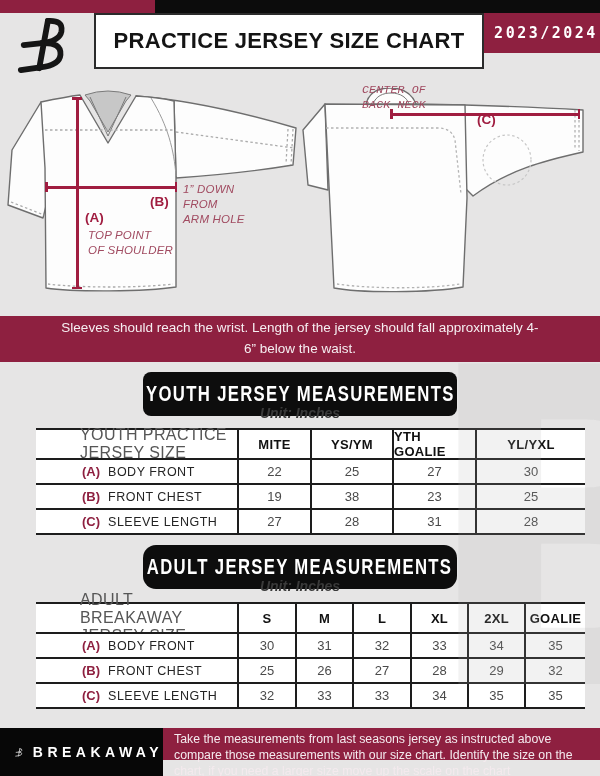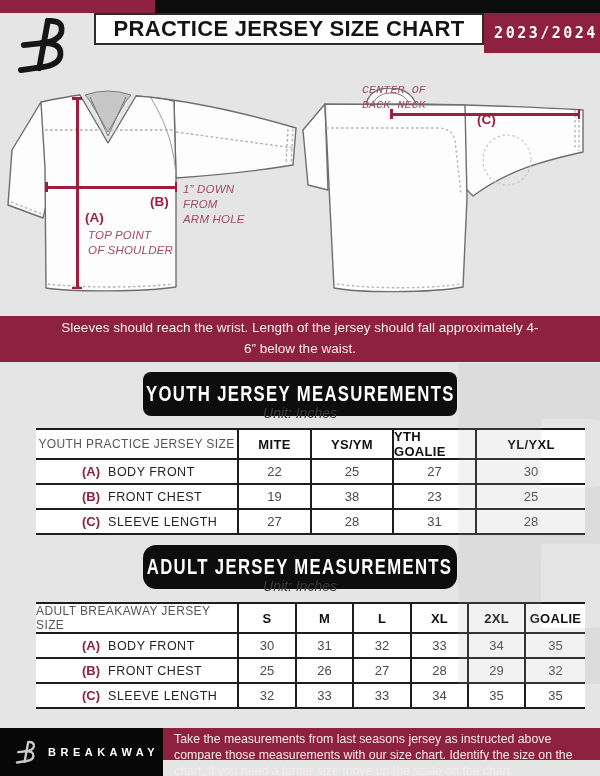--- a/index.html
+++ b/index.html
@@ -7,21 +7,21 @@
     position:relative;width:600px;height:776px;margin:0 auto;
     background:#e6e5e5;overflow:hidden;
     font-family:"Liberation Sans",sans-serif;color:#1a1a1a;
   }
   
   .top-strip{position:absolute;top:0;left:0;width:600px;height:13px;display:flex;}
   .top-strip .m{width:155px;height:100%;background:var(--maroon);}
   .top-strip .b{flex:1;height:100%;background:#0c0c0c;}
   .header-logo{position:absolute;left:16px;top:15px;width:58px;height:62px;color:#151515;}
   .title-box{
-    position:absolute;left:94px;top:13px;width:390px;height:32px;box-sizing:border-box;
+    position:absolute;left:94px;top:13px;width:390px;height:56px;box-sizing:border-box;
     background:#ffffff;border:2px solid #2b2b2b;display:flex;align-items:center;justify-content:center;
     font-size:22px;font-weight:bold;letter-spacing:.3px;color:#141414;white-space:nowrap;
   }
   .year-box{
     position:absolute;left:484px;top:13px;width:124px;height:40px;background:var(--maroon);
     display:flex;align-items:center;justify-content:center;color:#fff;
     font-family:"DejaVu Sans Mono",monospace;font-weight:bold;font-size:15px;letter-spacing:2.5px;
   }
   
   .jersey-svg{position:absolute;}
@@ -46,48 +46,48 @@
   }
   .notice span{display:block;max-width:480px;}
   
   .sec-banner{
     position:absolute;left:143px;width:314px;height:44px;background:#0d0d0d;border-radius:8px;
     display:flex;align-items:center;justify-content:center;color:#fff;z-index:2;
   }
   .sec-banner span{display:inline-block;transform:scale(.88,1.2);font-size:19px;font-weight:800;
     letter-spacing:1.5px;white-space:nowrap;}
   .unit{
-    position:absolute;left:0;width:600px;text-align:center;font-style:italic;font-weight:normal;
+    position:absolute;left:0;width:600px;text-align:center;font-style:italic;font-weight:bold;
     font-size:14px;color:#3a3a3a;z-index:2;
   }
   
   .sz-table{
     position:absolute;left:36px;width:549px;display:grid;z-index:2;
     grid-template-rows:30px 25px 25px 25px;border-bottom:2.5px solid #1d1d1d;
   }
   .c{display:flex;align-items:center;justify-content:center;background:#fff;
      border-top:2px solid #1d1d1d;font-size:13px;}
-  .c.hlab{color:#565656;font-size:12px;letter-spacing:.4px;}
+  .c.hlab{color:#565656;font-size:16px;letter-spacing:.4px;padding-left:44px;}
   .c.th.vh{font-weight:bold;color:#111;border-left:2px solid #1d1d1d;letter-spacing:.3px;}
   .c.vc{color:#4a4a4a;border-left:2px solid #1d1d1d;}
   .c.lab{justify-content:flex-start;padding-left:46px;gap:8px;}
   .c.lab .key{color:var(--maroon);font-weight:bold;font-size:13px;}
   .c.lab .lbl{color:#242424;font-size:12.5px;letter-spacing:.5px;}
   
   .ghost-b{
     position:absolute;left:418px;top:352px;font-size:440px;line-height:.82;font-weight:bold;
     font-family:"DejaVu Sans",sans-serif;color:rgba(172,172,172,.16);z-index:3;pointer-events:none;
   }
   
   .footer-black{
     position:absolute;left:0;top:728px;width:163px;height:48px;background:#070707;
     display:flex;align-items:center;gap:9px;padding-left:15px;box-sizing:border-box;z-index:4;
   }
   .footer-logo{width:24px;height:27px;color:#c9c9c9;}
-  .brand{color:#fff;font-size:11px;font-weight:bold;letter-spacing:4.5px;white-space:nowrap;}
+  .brand{color:#fff;font-size:14px;font-weight:bold;letter-spacing:4.5px;white-space:nowrap;}
   .footer-maroon{
     position:absolute;left:163px;top:728px;width:437px;height:32px;background:var(--maroon);
     box-sizing:border-box;padding:4px 8px 4px 11px;color:#f4eaee;font-size:12.3px;line-height:1.3;z-index:4;
   }
 </style>
 </head>
 <body>
 
 <div class="page" style="--maroon: #8e2040; --crimson: #a01d40; --rose: #a14b61;">
 

